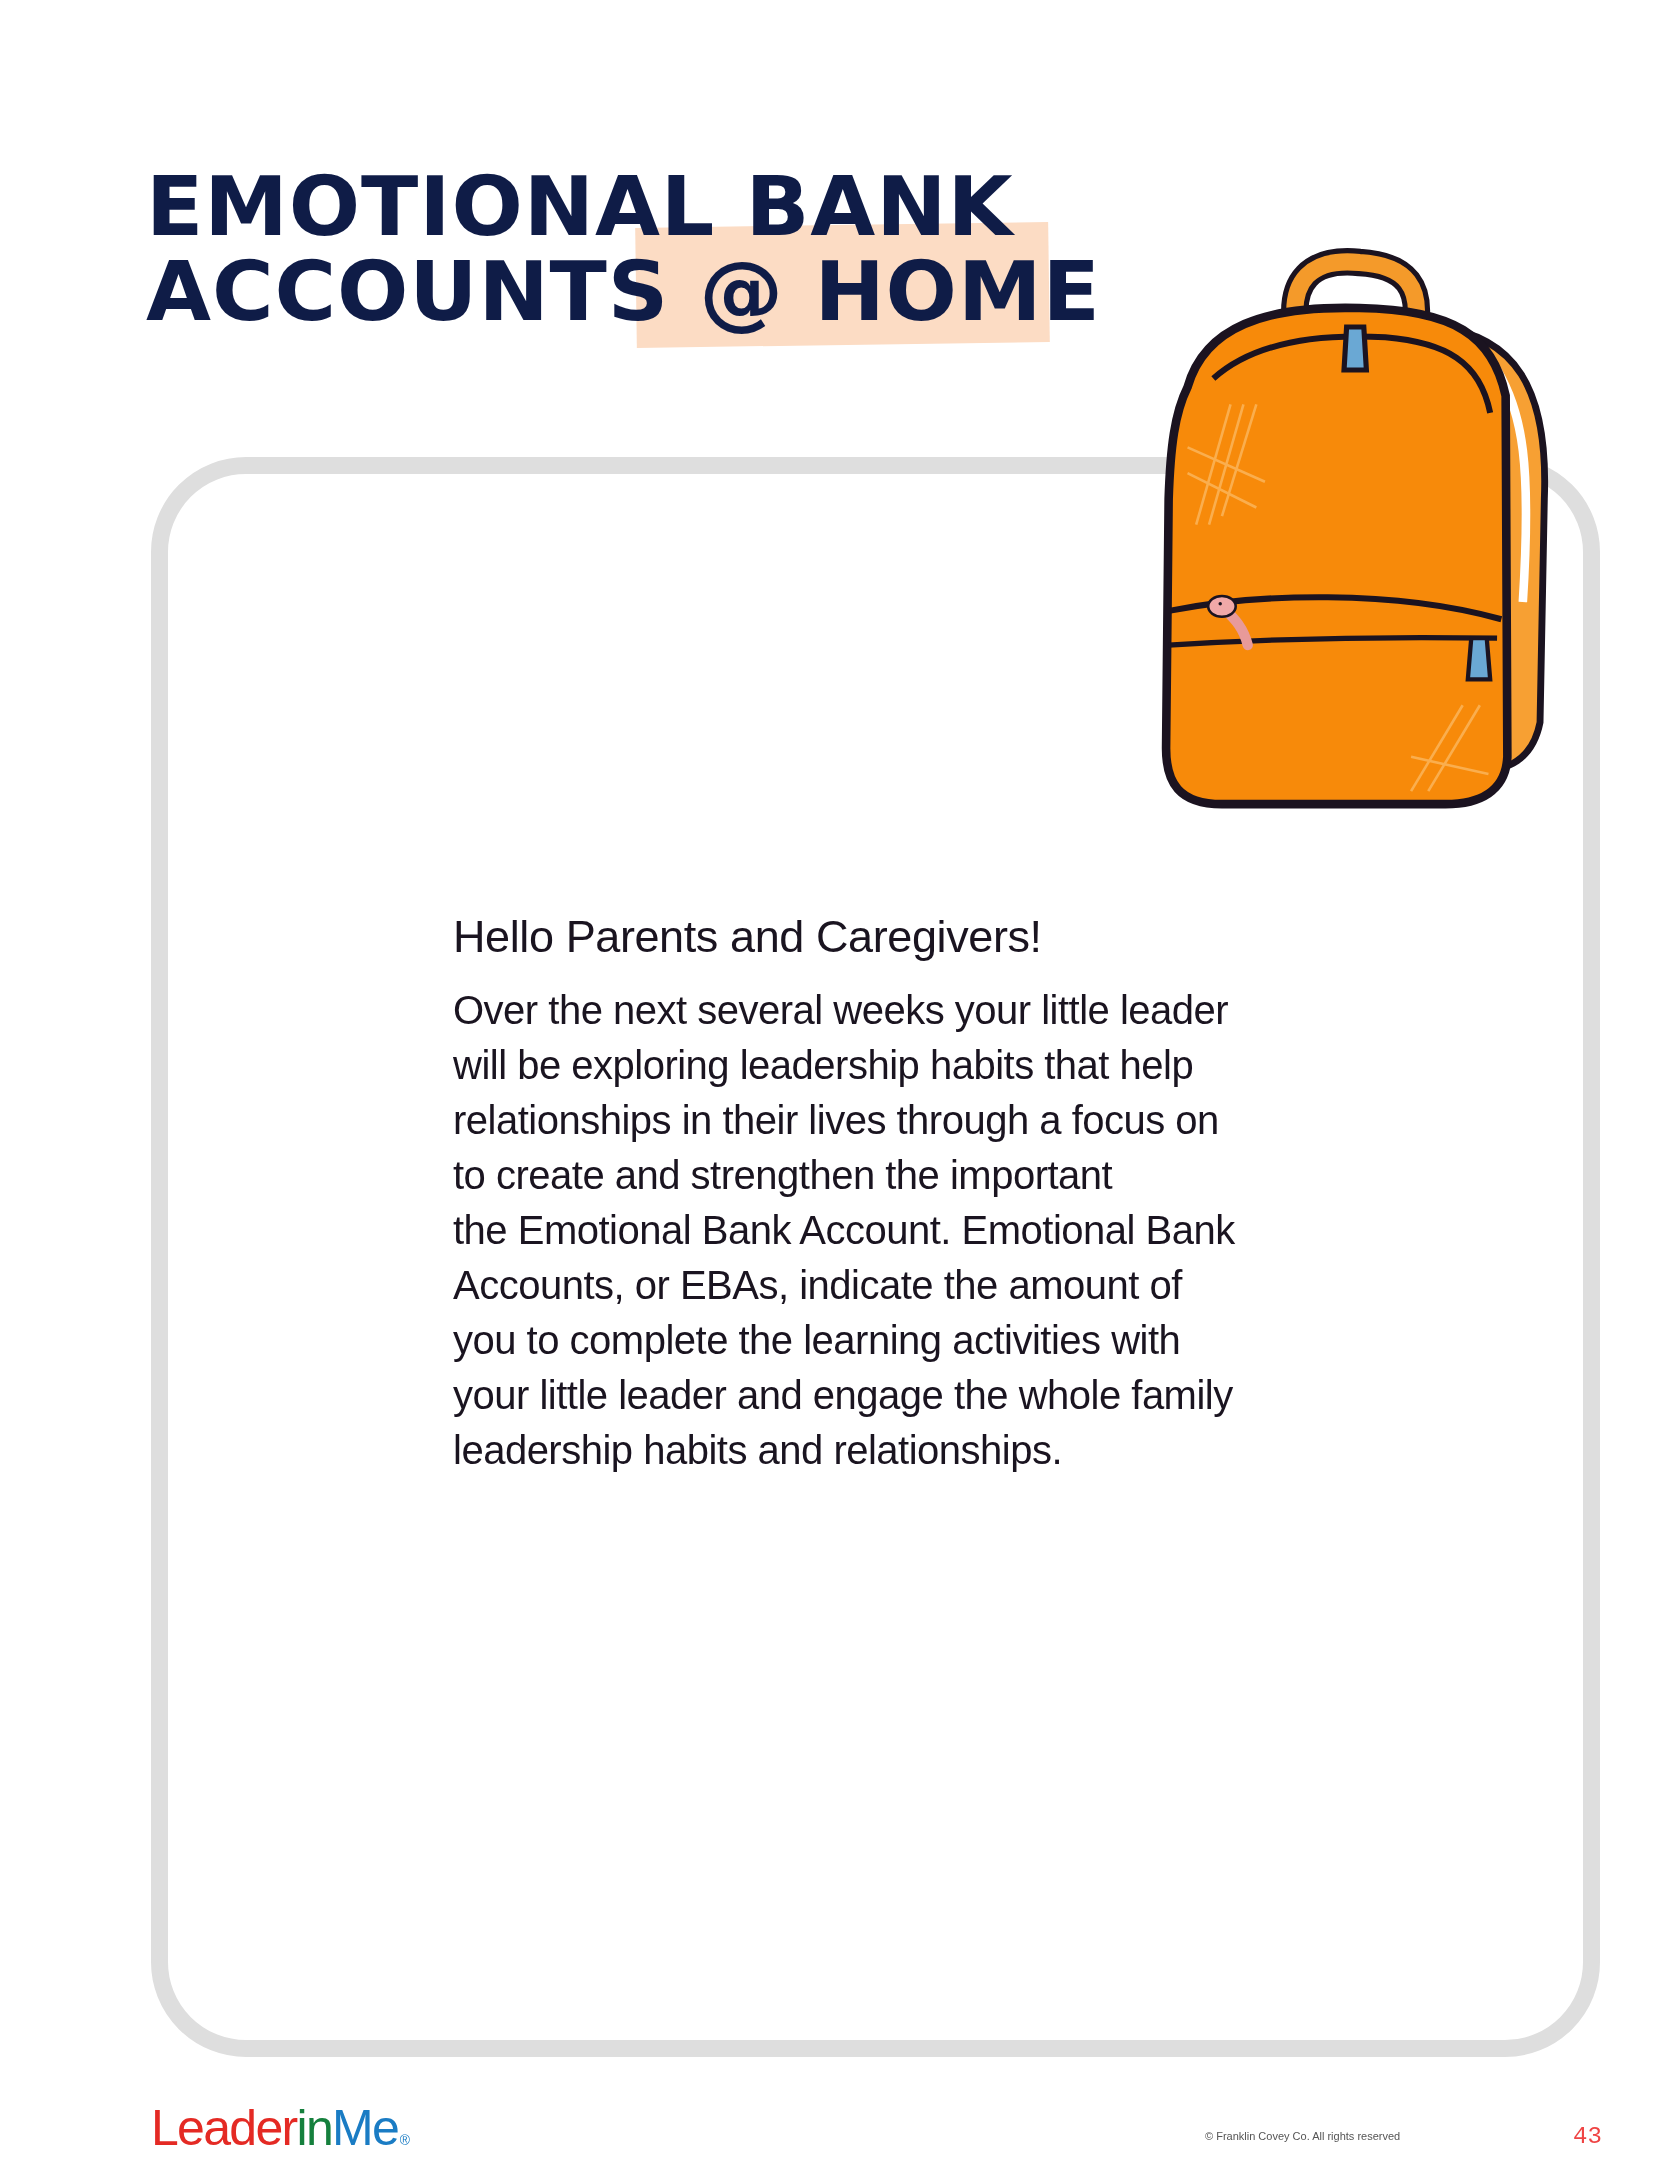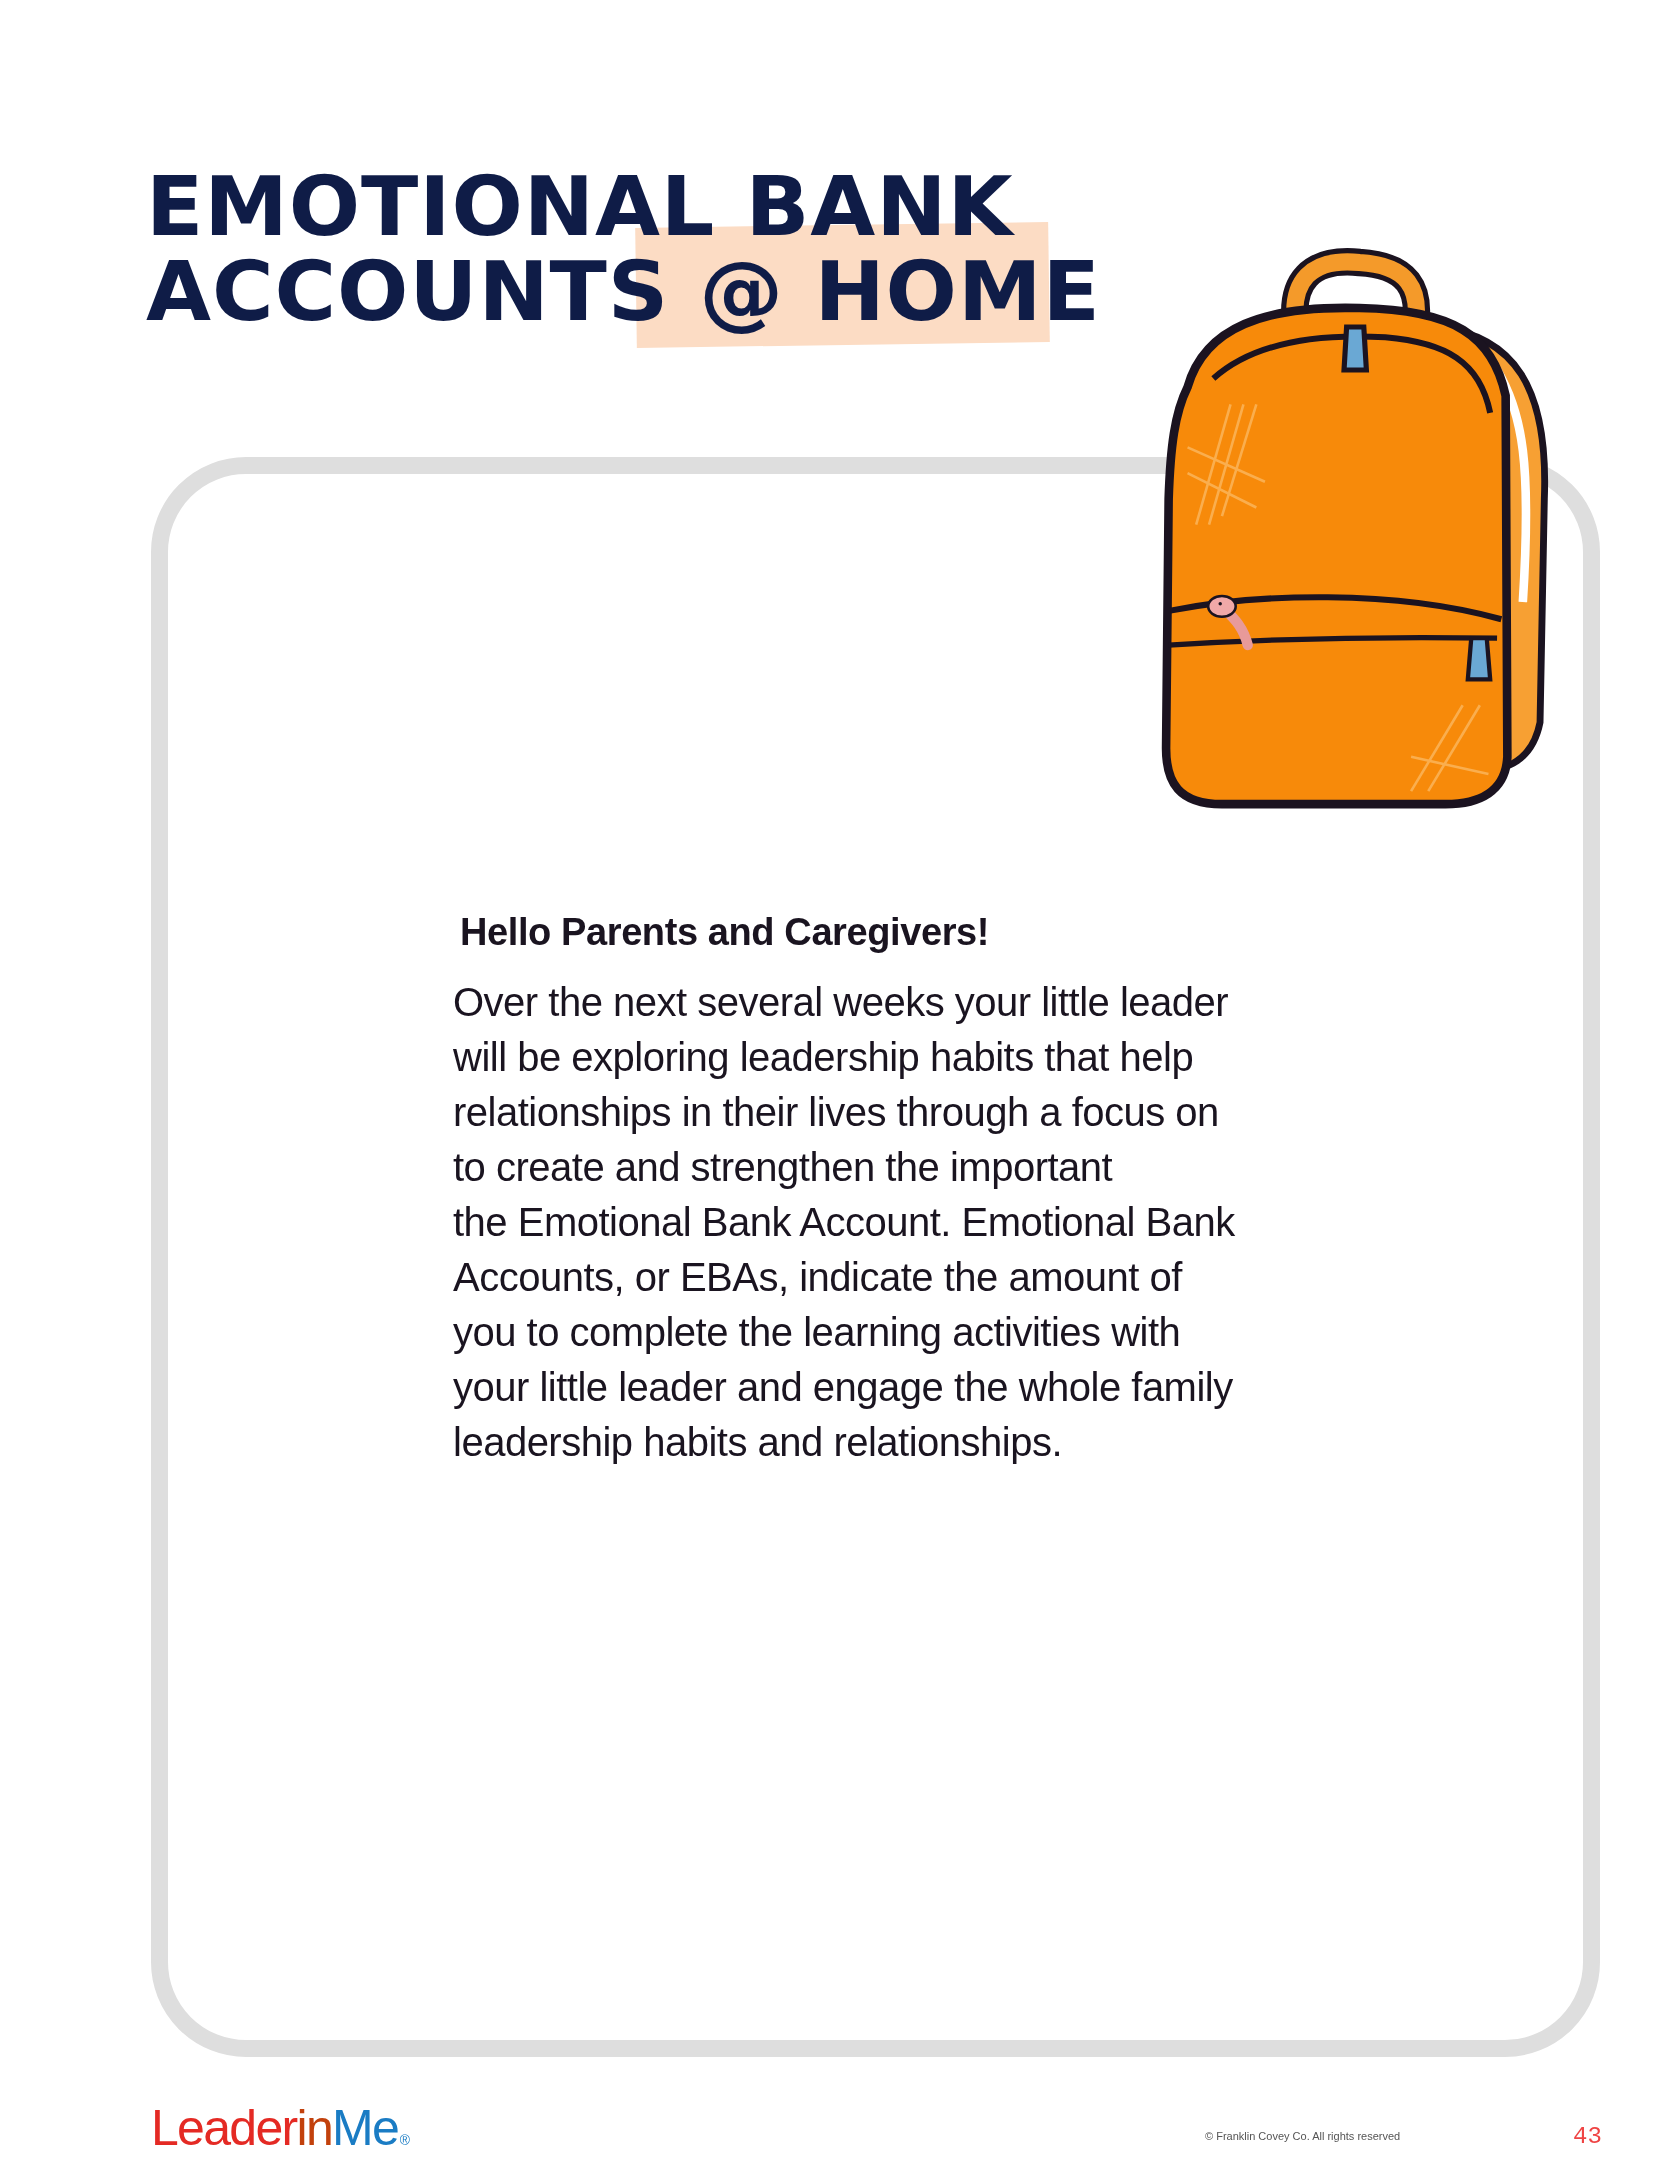--- a/index.html
+++ b/index.html
@@ -20,32 +20,32 @@
   .card {
     position: absolute; left: 151px; top: 457px; width: 1415px; height: 1566px;
     border: 17px solid #dedede; border-radius: 95px; background: #ffffff;
   }
   .backpack { position: absolute; left: 1153px; top: 241px; width: 413px; height: 576px; }
   .content {
     position: absolute; left: 453px; top: 910px; width: 860px;
     font-family: "Liberation Sans", sans-serif; color: #1a1420;
   }
   .heading {
-    font-weight: bold; font-size: 38px; line-height: 1.2; margin: 0 0 19px 7px;
+    font-weight: normal; font-size: 45px; line-height: 1.2; margin: 0 0 19px 0;
     letter-spacing: -0.4px;
   }
   .body-line {
     font-size: 40px; line-height: 55px; white-space: nowrap; letter-spacing: -0.5px;
   }
   .logo {
     position: absolute; left: 151px; top: 2099px; font-family: "Liberation Sans", sans-serif;
     font-size: 50px; letter-spacing: -1.7px; white-space: nowrap;
   }
   .logo .leader { color: #e42a24; }
-  .logo .in { color: #c2410c; }
+  .logo .in { color: #15803d; }
   .logo .me { color: #1a7cc4; }
   .logo .reg { color: #1a7cc4; font-size: 13.8px; vertical-align: baseline; margin-left: 1.7px; }
   .copyright {
     position: absolute; left: 1205px; top: 2130px; font-family: "Liberation Sans", sans-serif;
     font-size: 11px; color: #555555; white-space: nowrap;
   }
   .page-number {
     position: absolute; left: 1573px; top: 2123px; font-family: Liberation Mono, monospace;
     font-size: 24px; color: #ef4444;
   }

